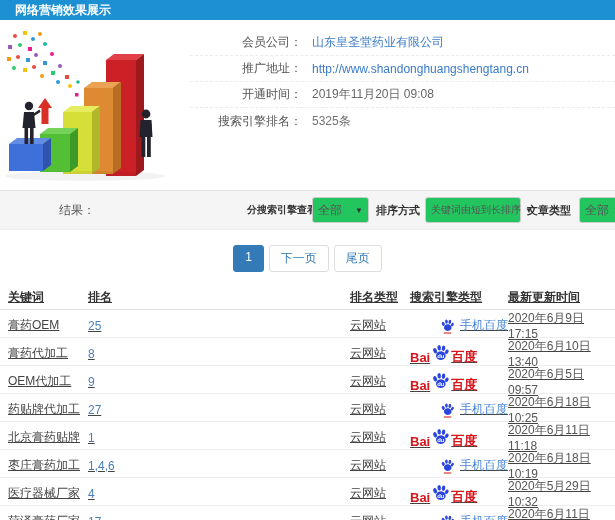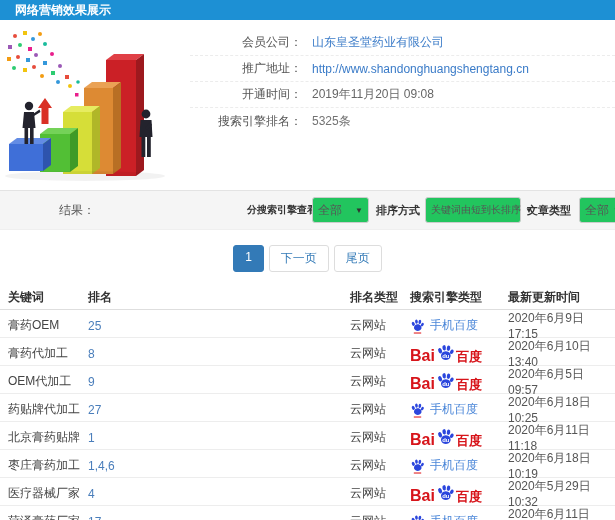--- a/index.html
+++ b/index.html
@@ -43,27 +43,27 @@
     line-height:25px; cursor:pointer; }
 
   
   .pager { display:flex; justify-content:center; gap:5px; margin:15px 0 13px; }
   .page-item { border:1px solid #ddd; border-radius:3px; padding:4px 11px;
     color:#337ab7; background:#fff; cursor:pointer; }
   .page-item.active { background:#337ab7; border-color:#337ab7; color:#fff; }
 
   
   .thead, .trow { display:grid; grid-template-columns:80px 262px 60px 98px auto;
-    align-items:center; padding-left:8px; }
+    align-items:center; padding-left:8px;text-decoration:underline; }
   .thead { height:25px; font-weight:bold; color:#333; border-bottom:1px solid #dedede; }
   .trow { height:28px; border-bottom:1px solid #ededed; color:#444; }
   .rank-link { color:#4a7ebb; cursor:pointer; }
-  .engine-mobile { display:flex; align-items:center; gap:5px; color:#4a86d8; }
+  .engine-mobile { display:flex; align-items:center; gap:5px; color:#4a86d8;justify-content:flex-end; }
   .engine-pc { display:flex; align-items:flex-end; gap:1px; }
-  .bd-bai { color:#d7141a; font-weight:bold; font-size:16px; line-height:1; }
+  .bd-bai { color:#d7141a; font-weight:bold; font-size:13px; line-height:1; }
   .bd-cn  { color:#d7141a; font-weight:bold; font-size:13px; line-height:1.1; }
   .updated { color:#555; }
 </style>
 </head>
 <body>
 
 <div class="topbar">
   <span>网络营销效果展示</span>
 </div>
 

